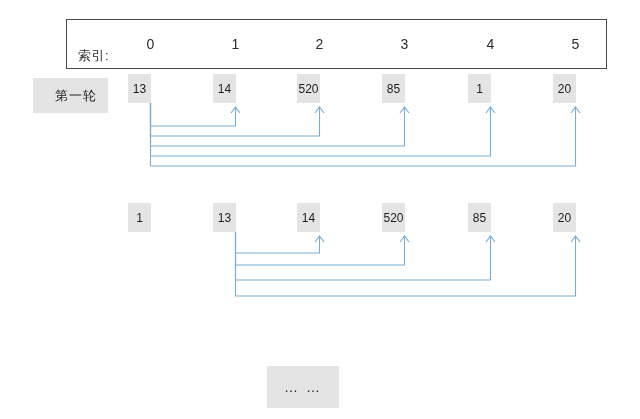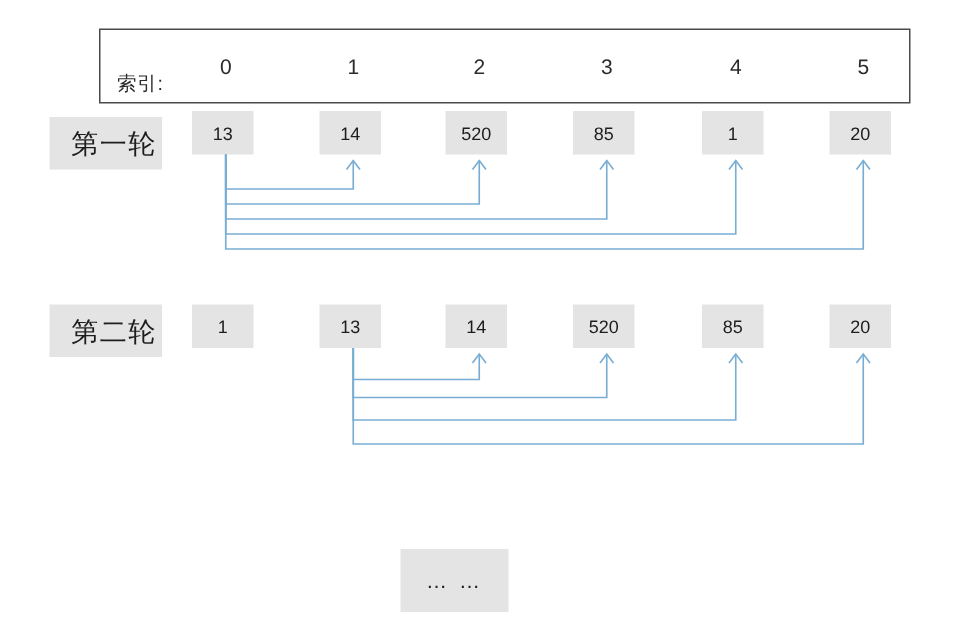--- a/index.html
+++ b/index.html
@@ -46,41 +46,41 @@
     position: absolute;
     top: 36px;
     width: 45px;
     text-align: center;
     font-size: 14px;
     line-height: 16px;
   }
   
   .cell {
     position: absolute;
-    width: 41px;
+    width: 23px;
     height: 29px;
     background: #e4e4e4;
     display: flex;
     align-items: center;
     justify-content: center;
     font-size: 12px;
     color: #1d1d1d;
     box-sizing: border-box;
   }
   
   .round-label {
     position: absolute;
     left: 33px;
     width: 75px;
     height: 35px;
     background: #e4e4e4;
     display: flex;
     align-items: center;
     justify-content: center;
-    font-size: 18px;
+    font-size: 13px;
     letter-spacing: 1px;
     color: #1d1d1d;
     box-sizing: border-box;
     padding-left: 11px;
   }
   
   .ellipsis-cell {
     position: absolute;
     left: 267px;
     top: 366px;
@@ -124,21 +124,20 @@
   <div class="index-num" style="left:553px">5</div>
 
   <div class="round-label" style="top:78px">第一轮</div>
   <div class="cell" style="left:128px; top:74px">13</div>
   <div class="cell" style="left:213px; top:74px">14</div>
   <div class="cell" style="left:297px; top:74px">520</div>
   <div class="cell" style="left:382px; top:74px">85</div>
   <div class="cell" style="left:468px; top:74px">1</div>
   <div class="cell" style="left:553px; top:74px">20</div>
 
-  <div class="round-label" style="top:203px">第二轮</div>
   <div class="cell" style="left:128px; top:203px">1</div>
   <div class="cell" style="left:213px; top:203px">13</div>
   <div class="cell" style="left:297px; top:203px">14</div>
   <div class="cell" style="left:382px; top:203px">520</div>
   <div class="cell" style="left:468px; top:203px">85</div>
   <div class="cell" style="left:553px; top:203px">20</div>
 
   <svg class="conn" viewBox="0 0 640 419">
     <g id="conn-group">
         <path d="M 150.5 103 L 150.5 126 L 235.5 126 L 235.5 107"></path>

